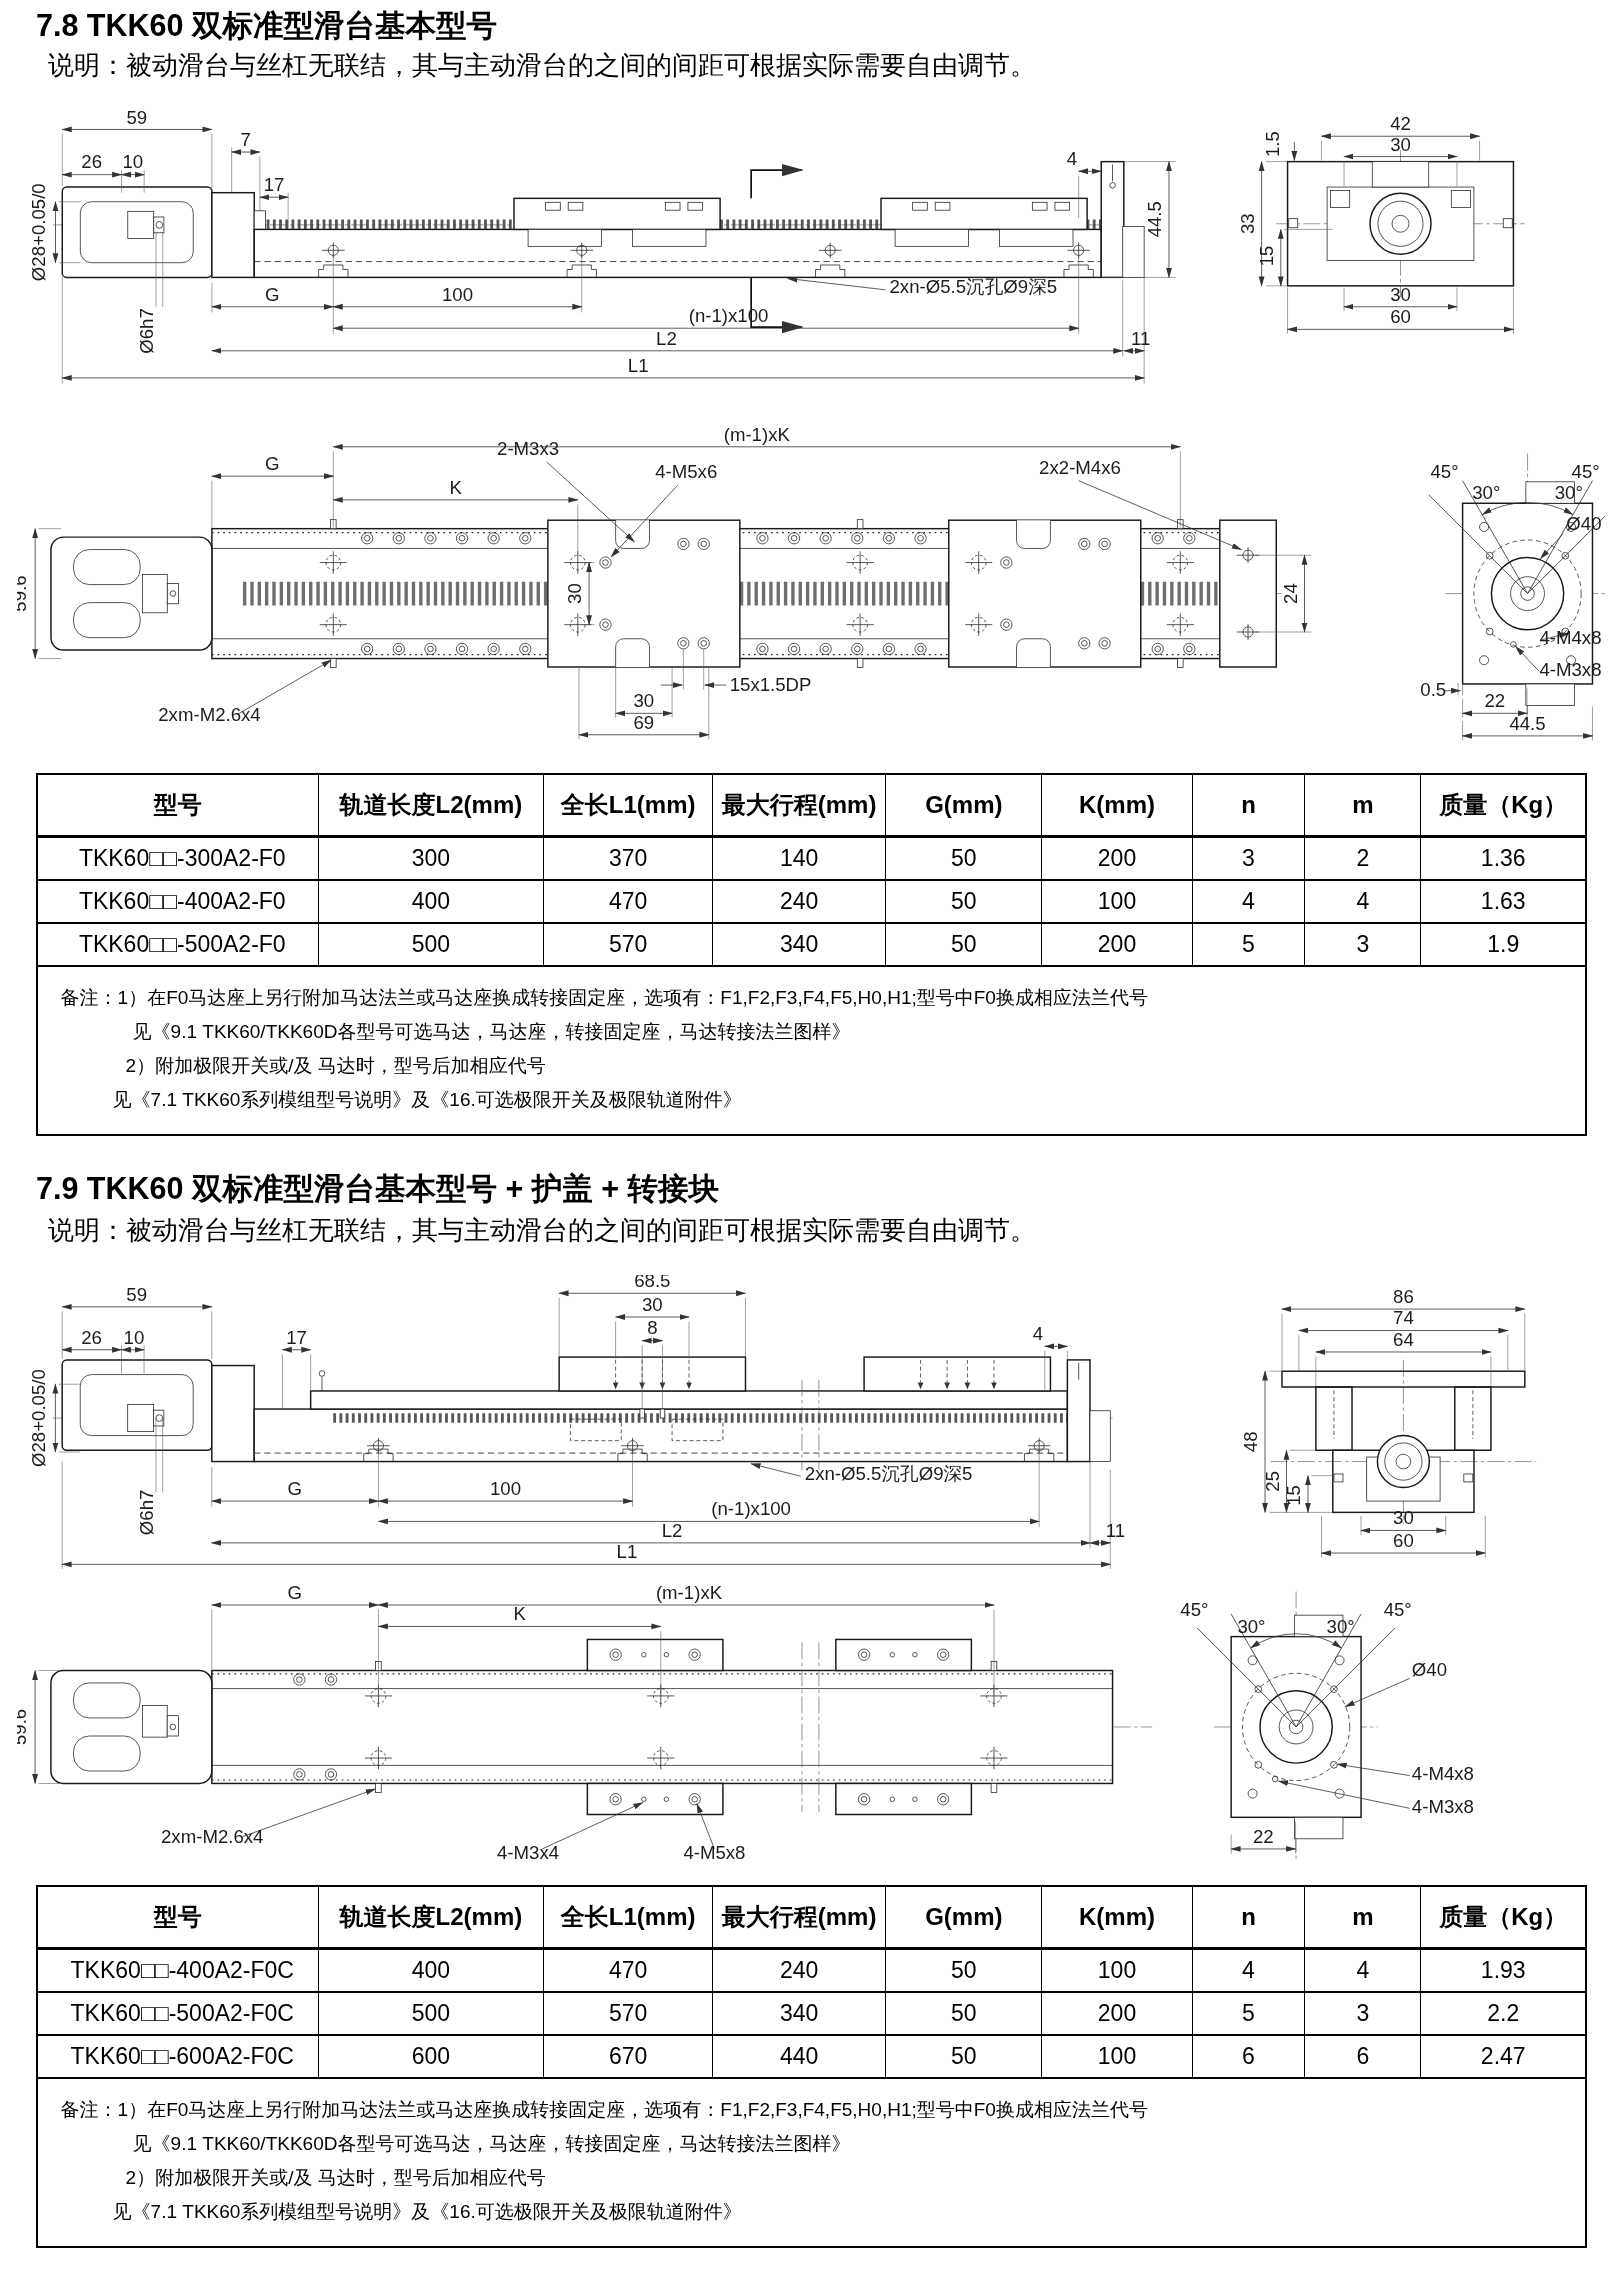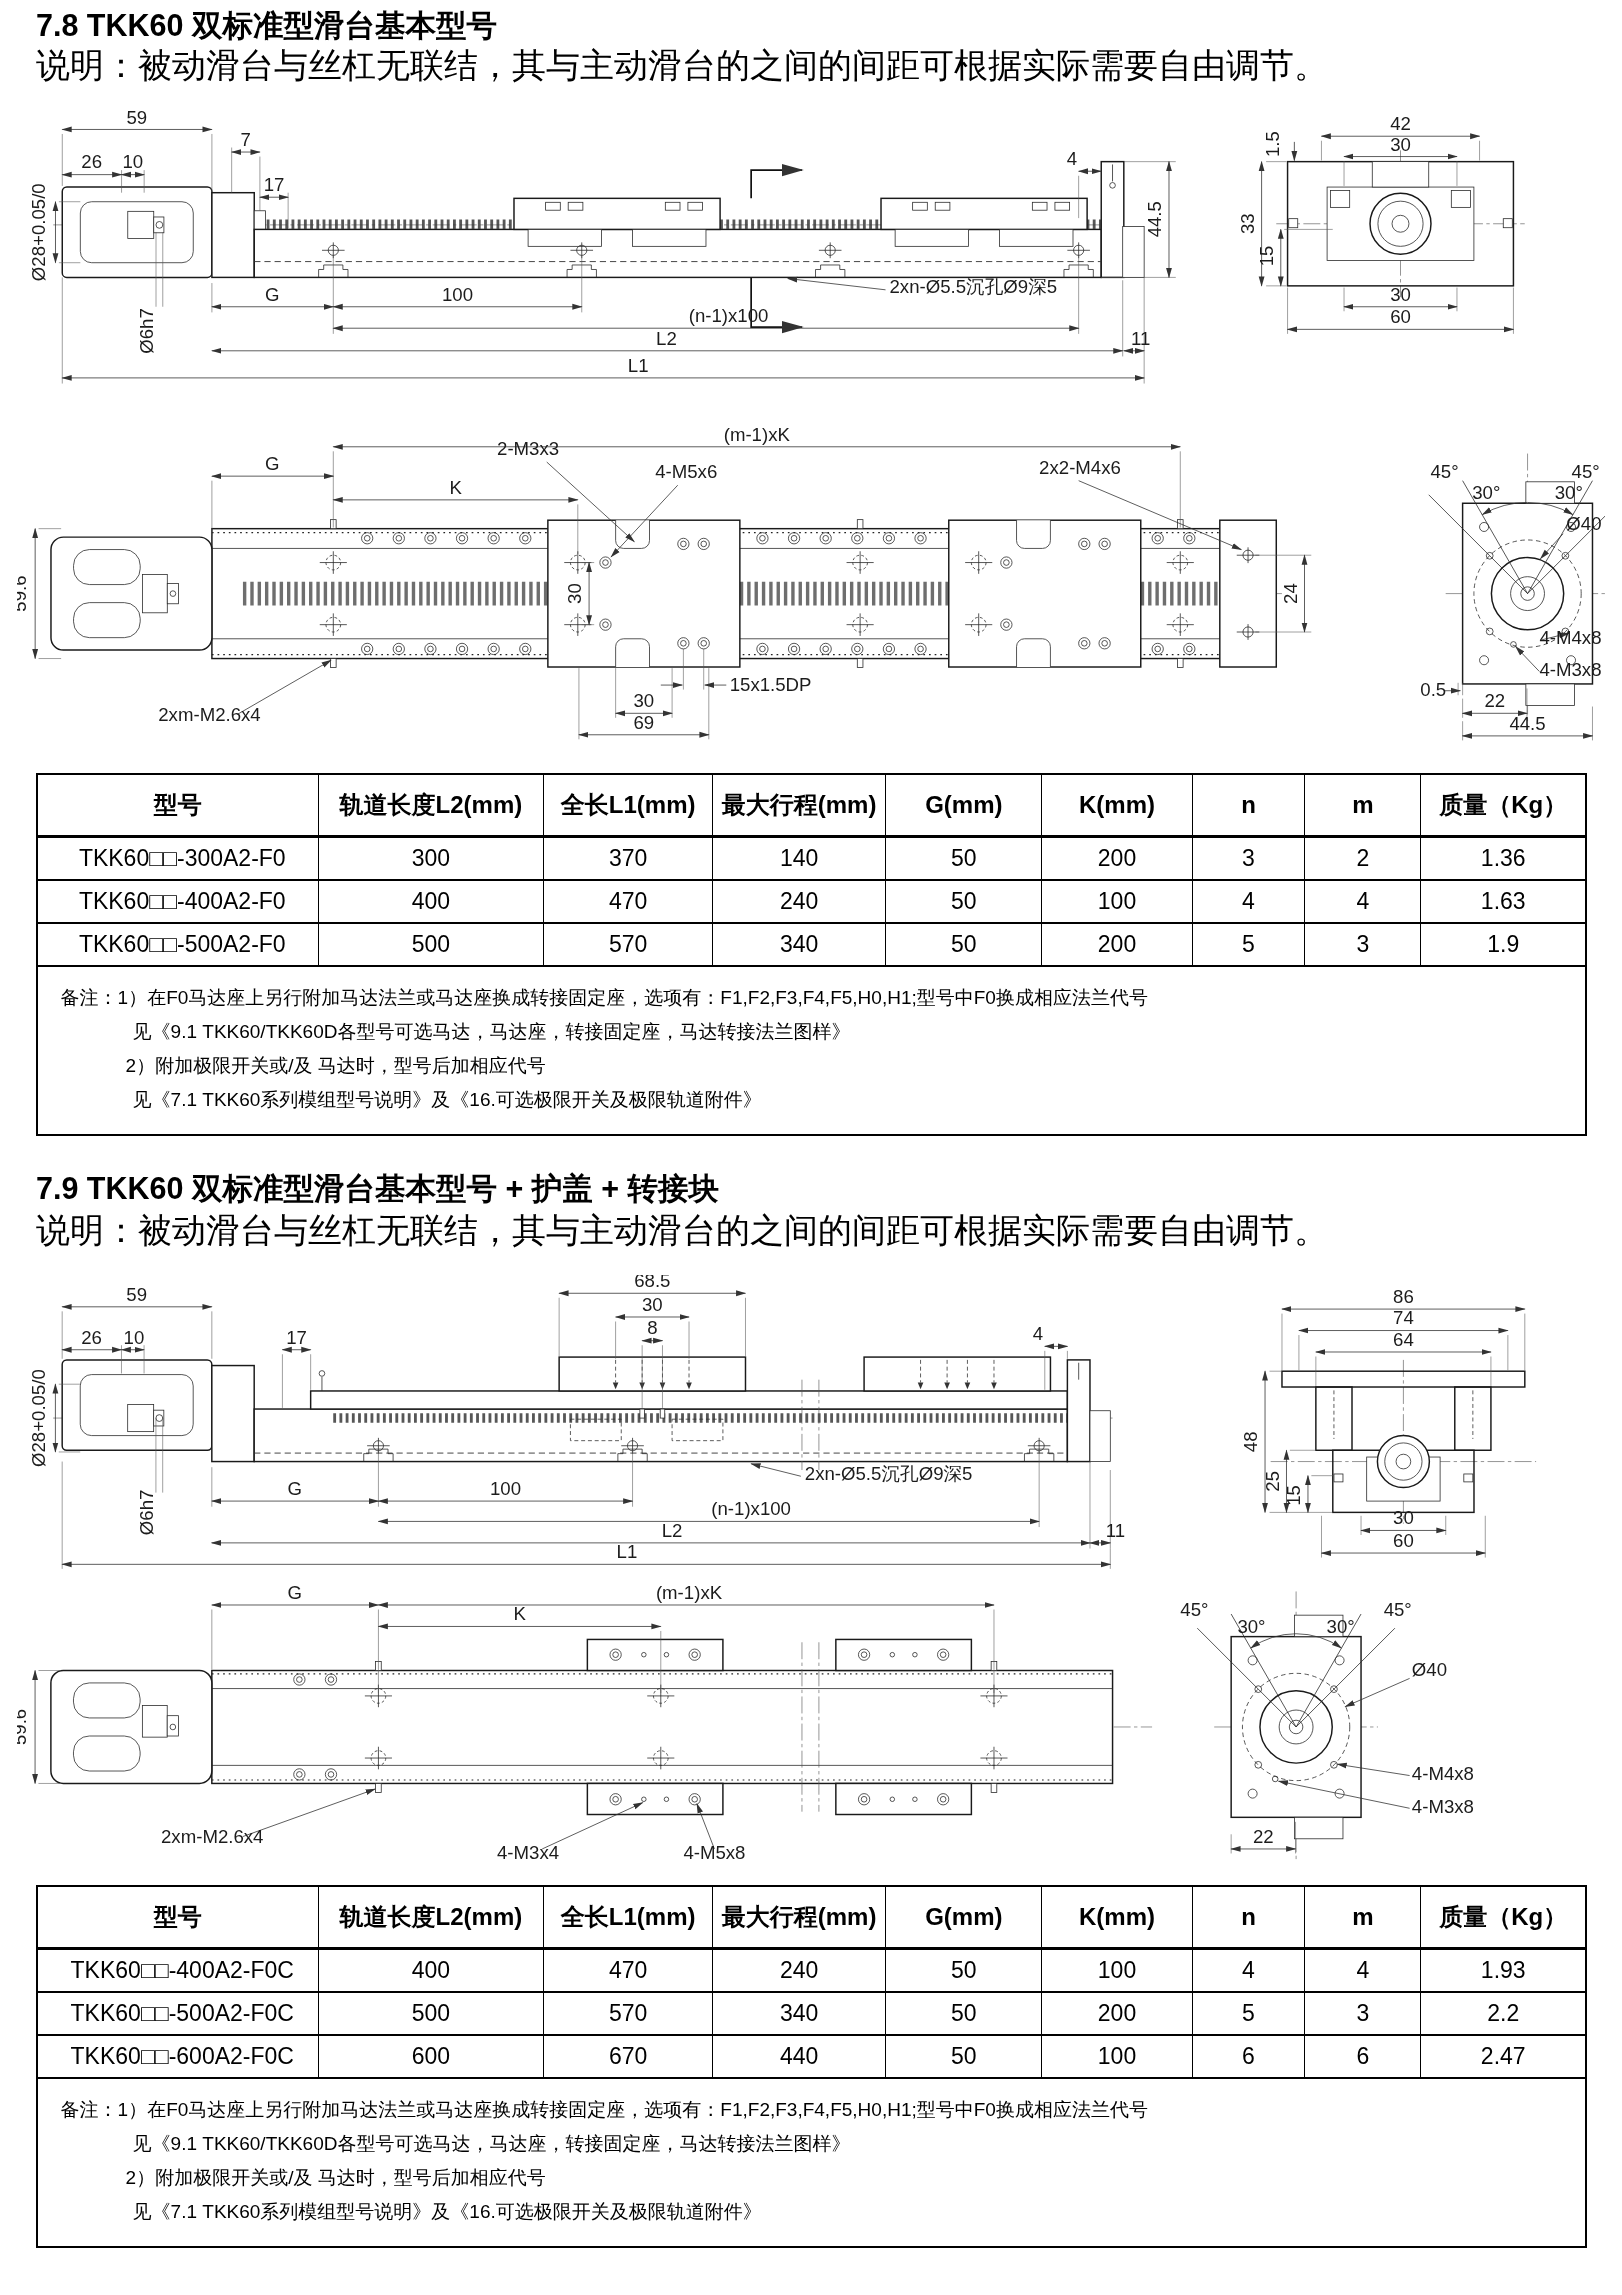--- a/index.html
+++ b/index.html
@@ -1,20 +1,20 @@
 <!DOCTYPE html>
 <html style="font-size:9px"><head>
 <meta charset="utf-8">
 <style>
   html,body{margin:0;padding:0;background:#e8e8e8}
   .page{position:relative;width:1622px;height:2295px;background:#fff;overflow:hidden;
         font-family:"Liberation Sans","DejaVu Sans",sans-serif;color:#000}
   .sec-title{position:absolute;left:36px;margin:0;font-size:30.5px;line-height:36px;font-weight:700;white-space:nowrap}
   .sec-title .hr{font-weight:700}
-  .desc{position:absolute;left:36px;margin:0;font-size:34px;line-height:33px;white-space:nowrap}
+  .desc{position:absolute;left:48px;margin:0;font-size:26px;line-height:33px;white-space:nowrap}
   svg.drw{position:absolute;display:block}
 
   
   .ol{fill:none;stroke:#1a1a1a;stroke-width:2.6}
   .olf{fill:#fff;stroke:#1a1a1a;stroke-width:2.6}
   .thn{fill:none;stroke:#2a2a2a;stroke-width:1.4}
   .thnf{fill:#fff;stroke:#2a2a2a;stroke-width:1.4}
   .hid{stroke:#333;stroke-width:1.6;stroke-dasharray:11,7;fill:none}
   .hid2{stroke:#333;stroke-width:1.4;stroke-dasharray:7,5;fill:none}
   .cl{stroke:#555;stroke-width:1.1;stroke-dasharray:30,6,6,6;fill:none}
@@ -34,21 +34,21 @@
                font-size:24px;font-weight:700;text-align:center;padding:0 3.4px}
   .spec-box td{border-right:1.1px solid #000;border-top:2.3px solid #000;height:41px;
                font-size:23px;text-align:center;padding:0 3.4px}
   .spec-box th:last-child,.spec-box td:last-child{border-right:none}
   .spec-box td.c0{text-align:center;padding-left:12.4px}
   .notes{border-top:2.8px solid #000;padding:13.6px 22.6px 17px;font-size:19px;line-height:34px}
   .note-line{white-space:nowrap}
   .nl0{margin-left:0}
   .nl1{margin-left:72px}
   .nl2{margin-left:65px}
-  .nl3{margin-left:72px}
+  .nl3{margin-left:52px}
 </style>
 </head>
 <body>
 
 <div class="page">
 
   <h1 class="sec-title" style="top:6.8px"><span class="hb">7.8 TKK60 双标准型滑台</span><span class="hr">基本型号</span></h1>
   <p class="desc" style="top:49px">说明：被动滑台与丝杠无联结，其与主动滑台的之间的间距可根据实际需要自由调节。</p>
 
   <svg class="drw" style="left:17px;top:108px;width:1588px;height:655px" viewBox="0 0 2812 1160">

